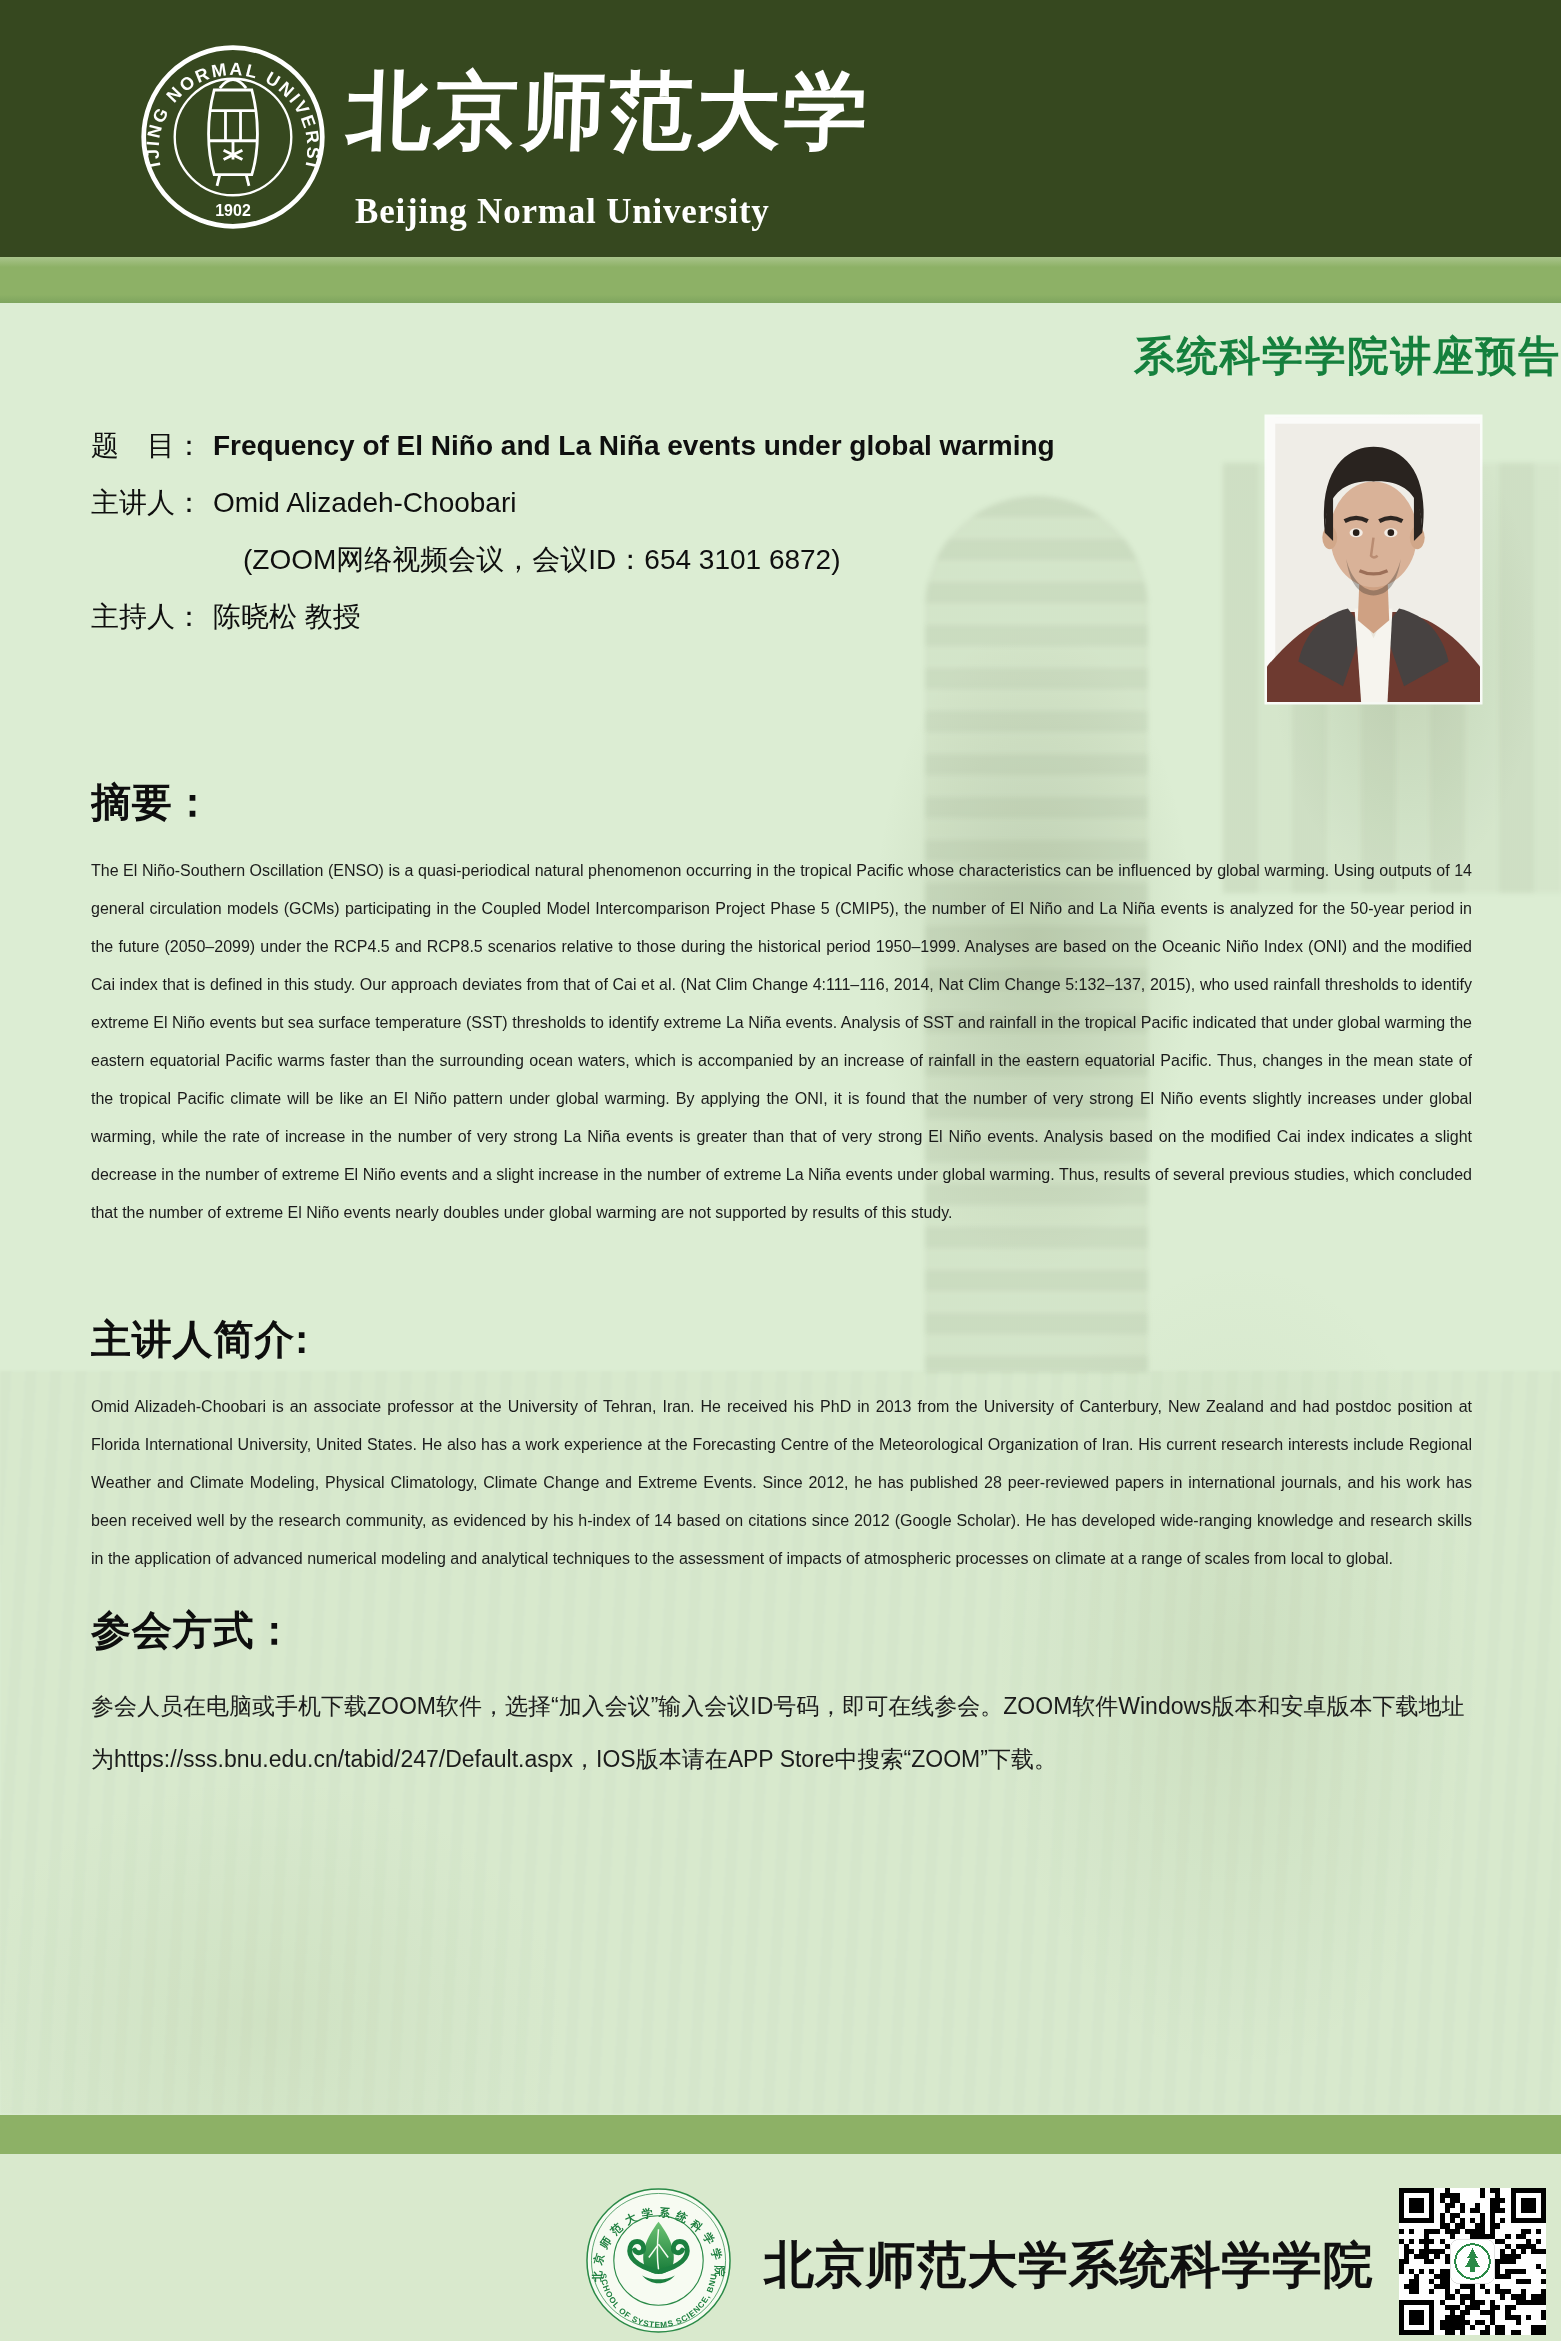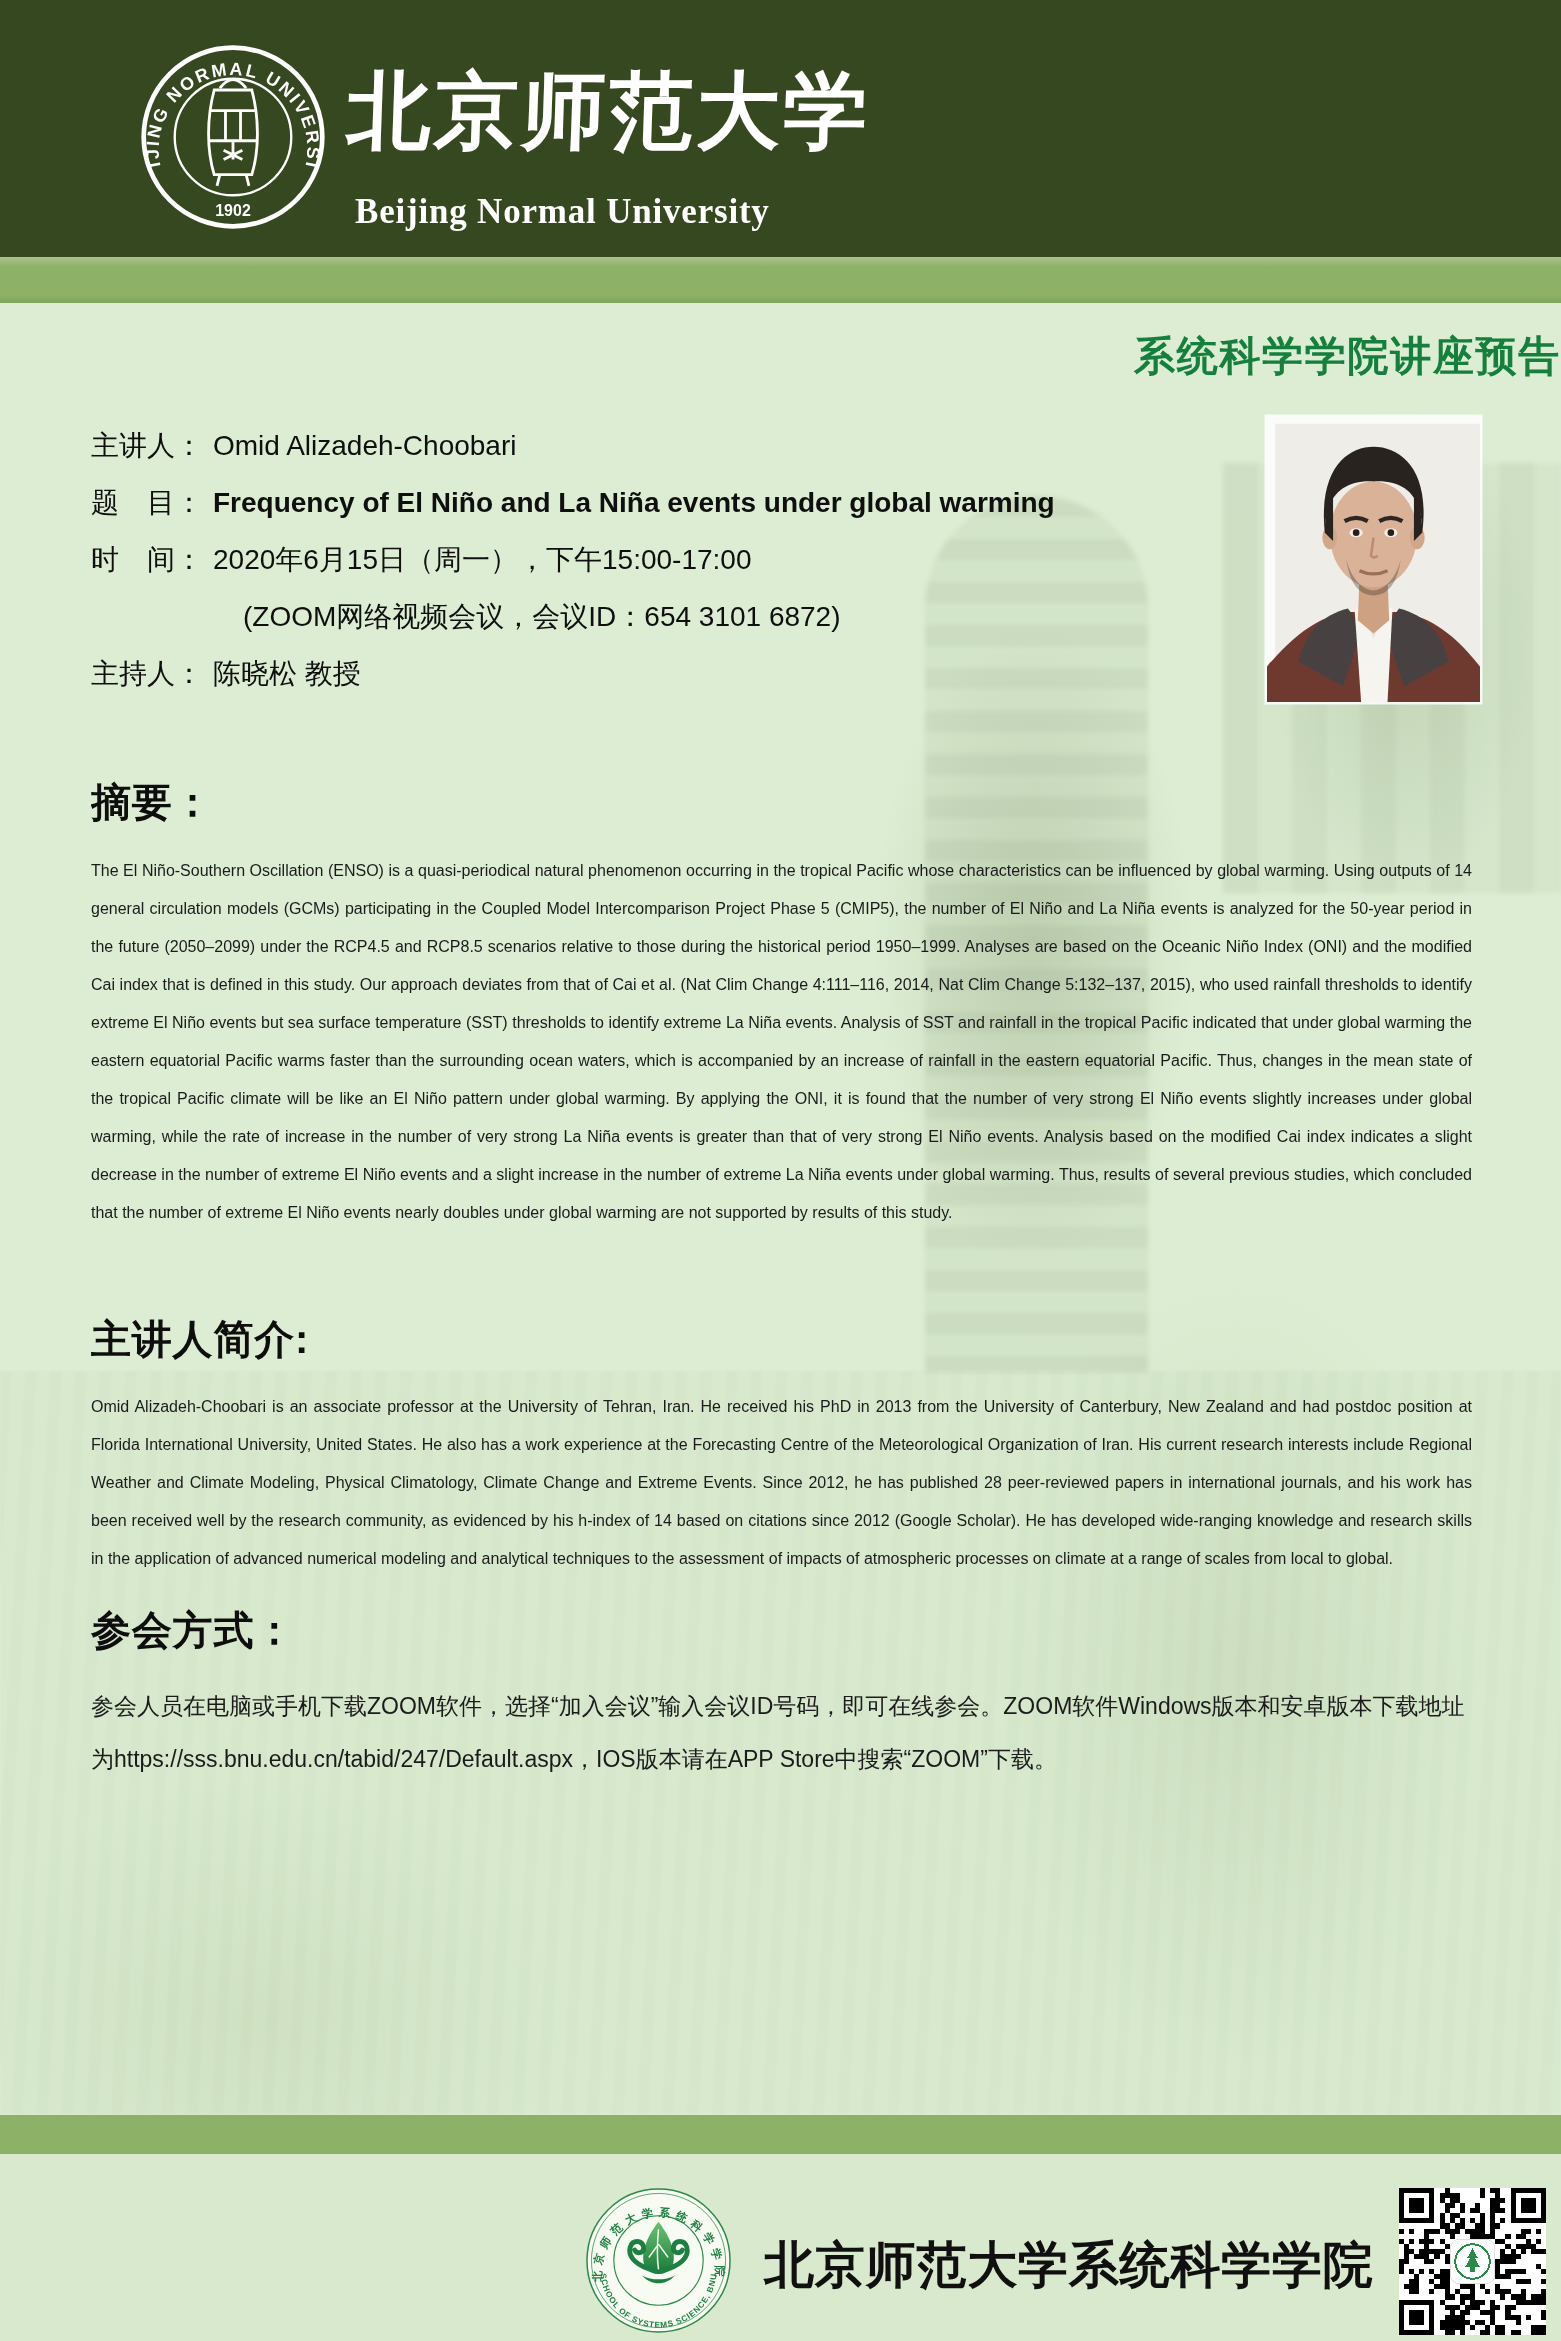--- a/index.html
+++ b/index.html
@@ -97,28 +97,25 @@
   <div class="band"></div>
 
   <div class="watermark"></div>
   <div class="wm-tower"></div>
   <div class="wm-building"></div>
   <div class="wm-grass"></div>
 
   <h1 class="page-title">系统科学学院讲座预告</h1>
 
   <div class="info">
-    <div class="row">
-      <span class="lbl">主讲人：</span><span class="val">Omid Alizadeh-Choobari</span>
-    </div>
     <div class="row topic">
       <span class="lbl">题　目：</span><span class="val">Frequency of El Niño and La Niña events under global warming</span>
     </div>
     <div class="row">
-      <span class="lbl">时　间：</span><span class="val">2020年6月15日（周一），下午15:00-17:00</span>
+      <span class="lbl">主讲人：</span><span class="val">Omid Alizadeh-Choobari</span>
     </div>
     <div class="row zoomline">
       <span class="val">(ZOOM网络视频会议，会议ID：654 3101 6872)</span>
     </div>
     <div class="row">
       <span class="lbl">主持人：</span><span class="val">陈晓松 教授</span>
     </div>
   </div>
 
   <svg class="photo" viewBox="0 0 258 345" aria-hidden="true">

